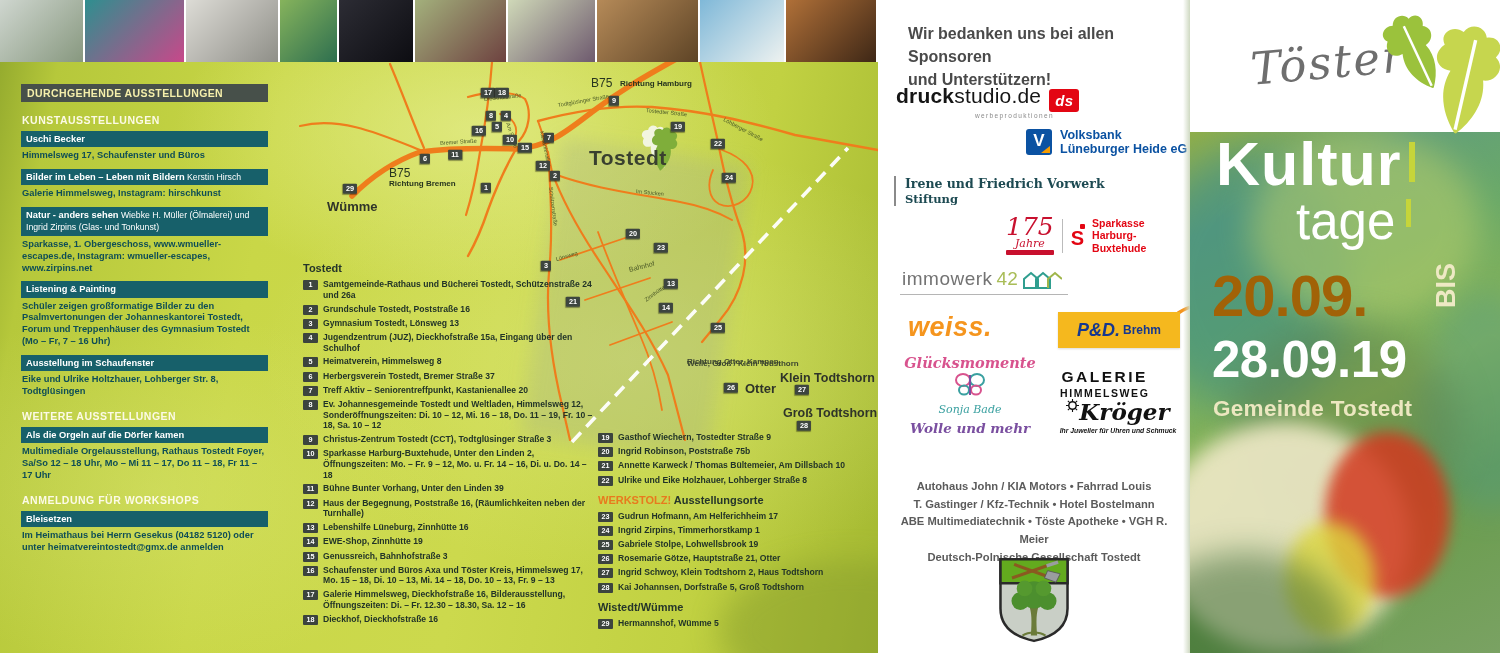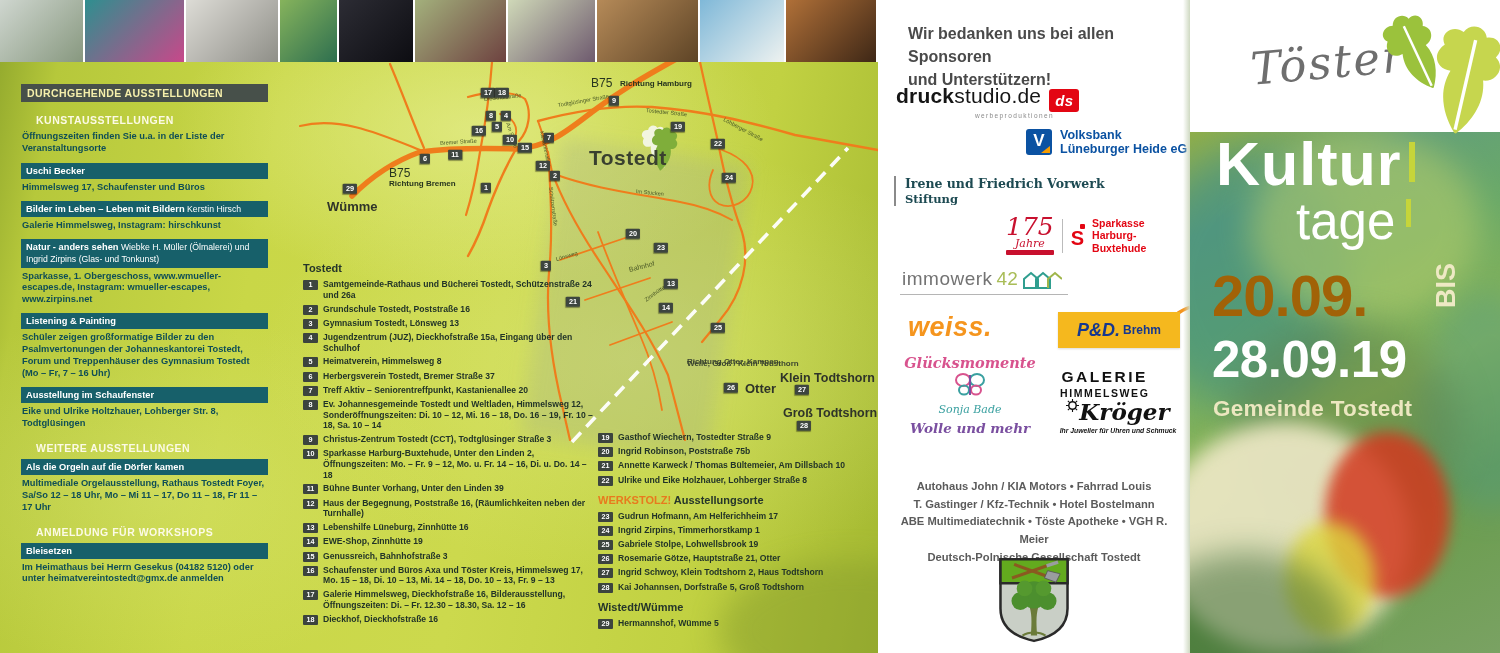--- a/index.html
+++ b/index.html
@@ -19,21 +19,21 @@
     background:rgba(130,152,45,.45);filter:blur(14px)}
 
   
   .photostrip{position:absolute;left:0;top:0;width:878px;height:62px;display:flex;gap:2px;background:#fff}
   .photo{height:62px;flex:0 0 auto}
 
   
   .leftcol{position:absolute;left:21px;top:84px;width:247px}
   .main-hdr{background:#47504a;color:#f5efab;font-weight:bold;font-size:10.5px;
     letter-spacing:.4px;padding:3px 6px;margin-bottom:4px}
-  .sec-hdr{color:#fcfae6;font-weight:bold;font-size:10.5px;letter-spacing:.5px;margin:12px 0 5px 15px}
+  .sec-hdr{color:#fcfae6;font-weight:bold;font-size:10.5px;letter-spacing:.5px;margin:12px 0 5px 1px}
   .entry{margin-bottom:7px}
   .bar{background:#17606a;color:#fff;font-size:9.3px;font-weight:bold;padding:2px 5px;line-height:1.3}
   .bar .suffix{font-weight:normal;font-size:8.7px}
   .ebody{color:#0f4e56;font-size:9.3px;font-weight:bold;line-height:1.28;margin:3px 1px 0}
   .intro{color:#0f4e56;font-size:9.3px;font-weight:bold;line-height:1.28;margin:0 1px 8px}
 
   
   .mapsvg{position:absolute;left:0;top:0}
   .marker{position:absolute;transform:translate(-50%,-50%);background:#3d453f;color:#fff;
     font-size:7.3px;font-weight:bold;padding:1px 3px;border-radius:1px;line-height:1.15;
@@ -180,21 +180,20 @@
         <div class="photo" style="width: 87px; background: linear-gradient(135deg, rgb(207, 216, 184) 0%, rgb(110, 90, 110) 100%);"></div>
         <div class="photo" style="width: 101px; background: linear-gradient(135deg, rgb(181, 138, 88) 0%, rgb(94, 68, 38) 100%);"></div>
         <div class="photo" style="width: 84px; background: linear-gradient(135deg, rgb(127, 184, 216) 0%, rgb(238, 242, 240) 100%);"></div>
         <div class="photo" style="width: 90px; background: linear-gradient(135deg, rgb(176, 112, 56) 0%, rgb(62, 39, 22) 100%);"></div>
       </div>
 
     <div class="leftcol">
       <div class="main-hdr">DURCHGEHENDE AUSSTELLUNGEN</div>
       <div id="left-sections">
           <div class="sec-hdr">KUNSTAUSSTELLUNGEN</div>
-          <div class="intro">Öffnungszeiten finden Sie u.a. in der Liste der Veranstaltungsorte</div>
           <div class="entry">
             <div class="bar"><span>Uschi Becker</span></div>
             <div class="ebody">Himmelsweg 17, Schaufenster und Büros</div>
           </div>
           <div class="entry">
             <div class="bar"><span>Bilder im Leben – Leben mit Bildern</span><span class="suffix"> Kerstin Hirsch</span></div>
             <div class="ebody">Galerie Himmelsweg, Instagram: hirschkunst</div>
           </div>
           <div class="entry">
             <div class="bar"><span>Natur - anders sehen</span><span class="suffix"> Wiebke H. Müller (Ölmalerei) und Ingrid Zirpins (Glas- und Tonkunst)</span></div>
@@ -302,21 +301,21 @@
           <div class="vitem">
             <span class="vnum">6</span>
             <span>Herbergsverein Tostedt, Bremer Straße 37</span>
           </div>
           <div class="vitem">
             <span class="vnum">7</span>
             <span>Treff Aktiv – Seniorentreffpunkt, Kastanienallee 20</span>
           </div>
           <div class="vitem">
             <span class="vnum">8</span>
-            <span>Ev. Johannesgemeinde Tostedt und Weltladen, Himmelsweg 12, Sonderöffnungszeiten: Di. 10 – 12, Mi. 16 – 18, Do. 16 – 19, Fr. 10 – 18, Sa. 10 – 14</span>
+            <span>Ev. Johannesgemeinde Tostedt und Weltladen, Himmelsweg 12, Sonderöffnungszeiten: Di. 10 – 12, Mi. 16 – 18, Do. 11 – 19, Fr. 10 – 18, Sa. 10 – 12</span>
           </div>
           <div class="vitem">
             <span class="vnum">9</span>
             <span>Christus-Zentrum Tostedt (CCT), Todtglüsinger Straße 3</span>
           </div>
           <div class="vitem">
             <span class="vnum">10</span>
             <span>Sparkasse Harburg-Buxtehude, Unter den Linden 2, Öffnungszeiten: Mo. – Fr. 9 – 12, Mo. u. Fr. 14 – 16, Di. u. Do. 14 – 18</span>
           </div>
           <div class="vitem">

